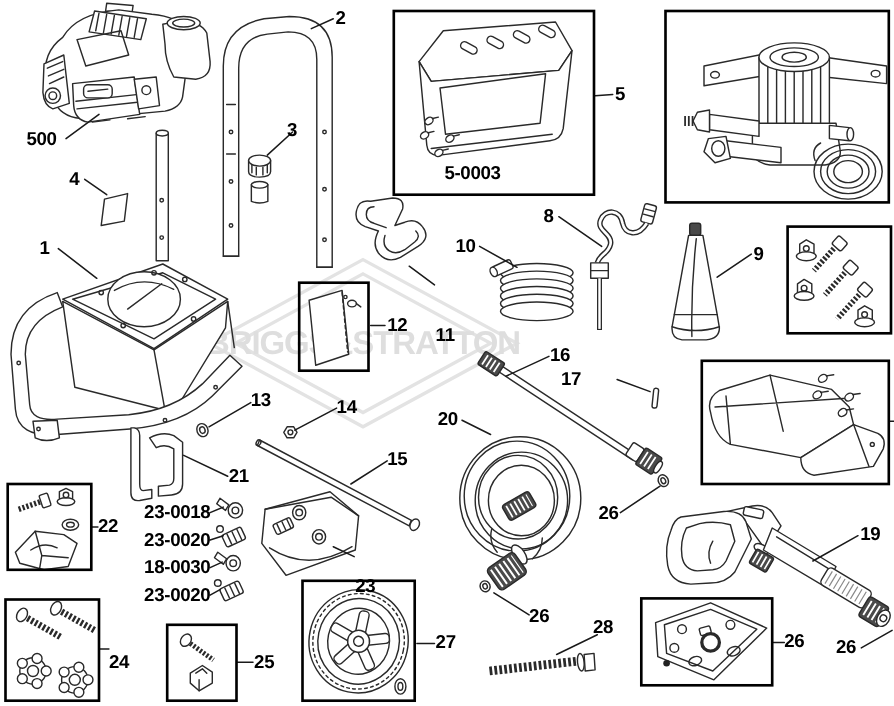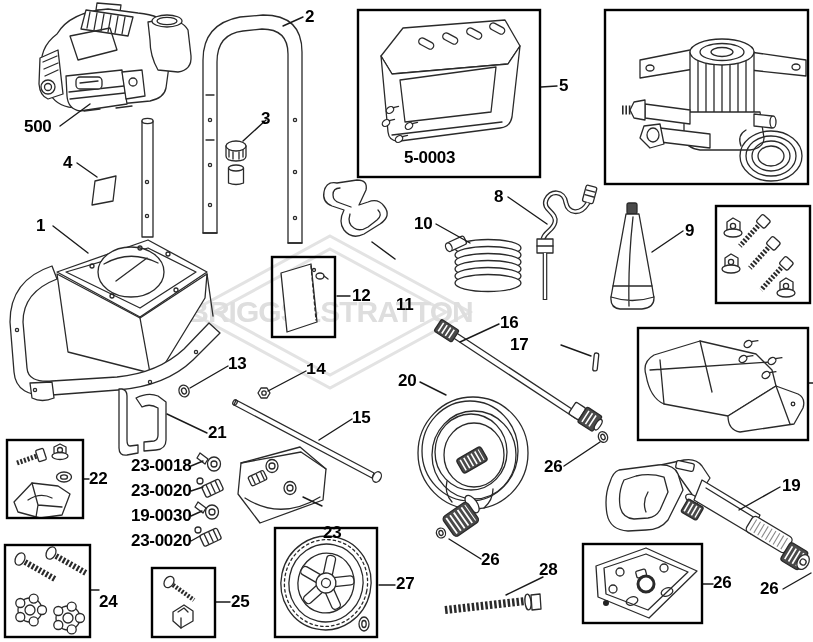--- a/index.html
+++ b/index.html
@@ -495,32 +495,32 @@
   <div class="lbl" style="left:261px;top:110px;">3</div>
   <div class="lbl" style="left:63px;top:154px;">4</div>
   <div class="lbl" style="left:559px;top:77px;">5</div>
   <div class="lbl" style="left:404px;top:149px;">5-0003</div>
   <div class="lbl" style="left:494px;top:188px;">8</div>
   <div class="lbl" style="left:685px;top:222px;">9</div>
   <div class="lbl" style="left:414px;top:215px;">10</div>
   <div class="lbl" style="left:396px;top:251px;margin-top:45px;">11</div>
   <div class="lbl" style="left:352px;top:287px;">12</div>
   <div class="lbl" style="left:228px;top:355px;">13</div>
-  <div class="lbl" style="left:306px;top:361px;font-family:Liberation Mono, monospace;">14</div>
+  <div class="lbl" style="left:306px;top:361px;">14</div>
   <div class="lbl" style="left:352px;top:409px;">15</div>
   <div class="lbl" style="left:500px;top:314px;">16</div>
   <div class="lbl" style="left:510px;top:336px;">17</div>
   <div class="lbl" style="left:782px;top:477px;">19</div>
   <div class="lbl" style="left:398px;top:372px;">20</div>
   <div class="lbl" style="left:208px;top:424px;">21</div>
   <div class="lbl" style="left:89px;top:470px;">22</div>
   <div class="lbl" style="left:323px;top:524px;">23</div>
   <div class="lbl" style="left:131px;top:457px;">23-0018</div>
   <div class="lbl" style="left:131px;top:482px;">23-0020</div>
-  <div class="lbl" style="left:131px;top:507px;">19-0030</div>
+  <div class="lbl" style="left:131px;top:507px;">18-0030</div>
   <div class="lbl" style="left:131px;top:532px;">23-0020</div>
   <div class="lbl" style="left:99px;top:593px;">24</div>
   <div class="lbl" style="left:231px;top:593px;">25</div>
   <div class="lbl" style="left:544px;top:458px;">26</div>
   <div class="lbl" style="left:481px;top:551px;">26</div>
   <div class="lbl" style="left:713px;top:574px;">26</div>
   <div class="lbl" style="left:760px;top:580px;">26</div>
   <div class="lbl" style="left:396px;top:575px;">27</div>
   <div class="lbl" style="left:539px;top:561px;">28</div>
 

